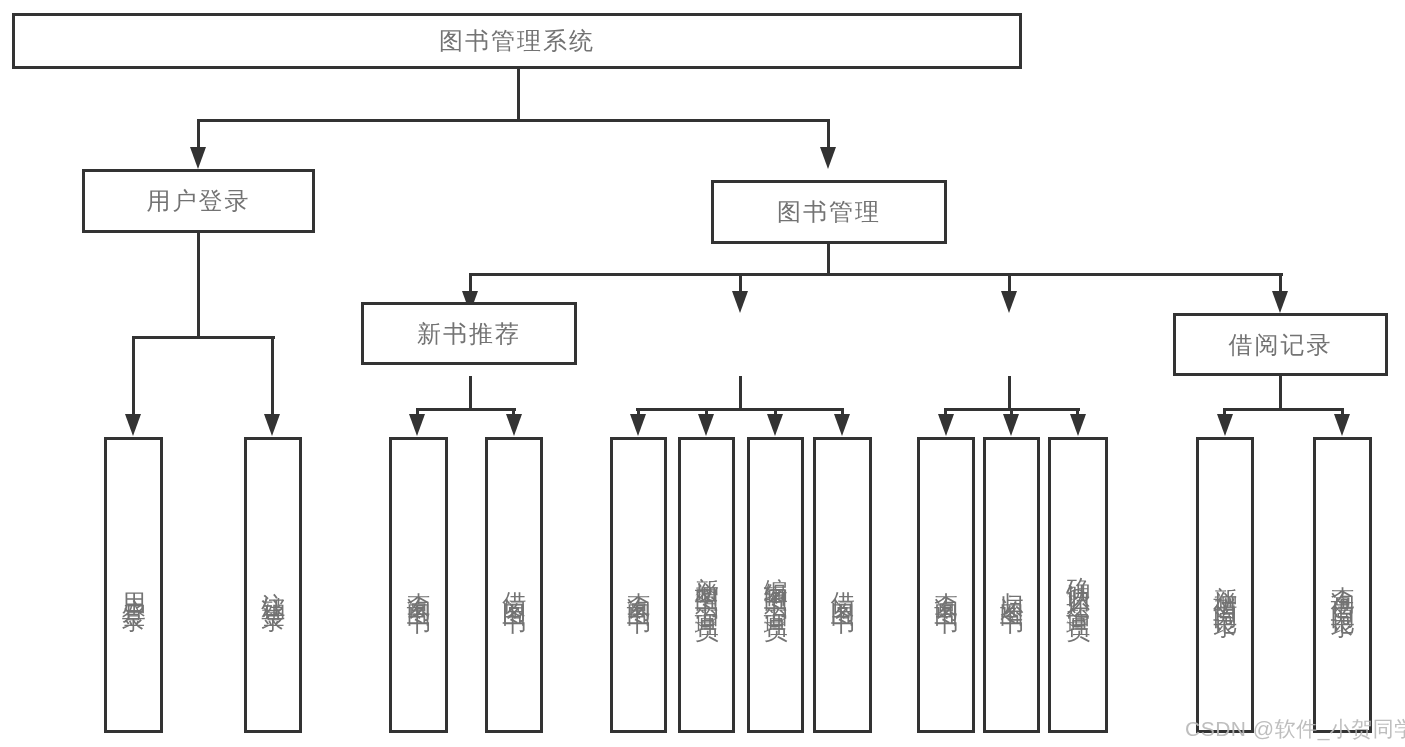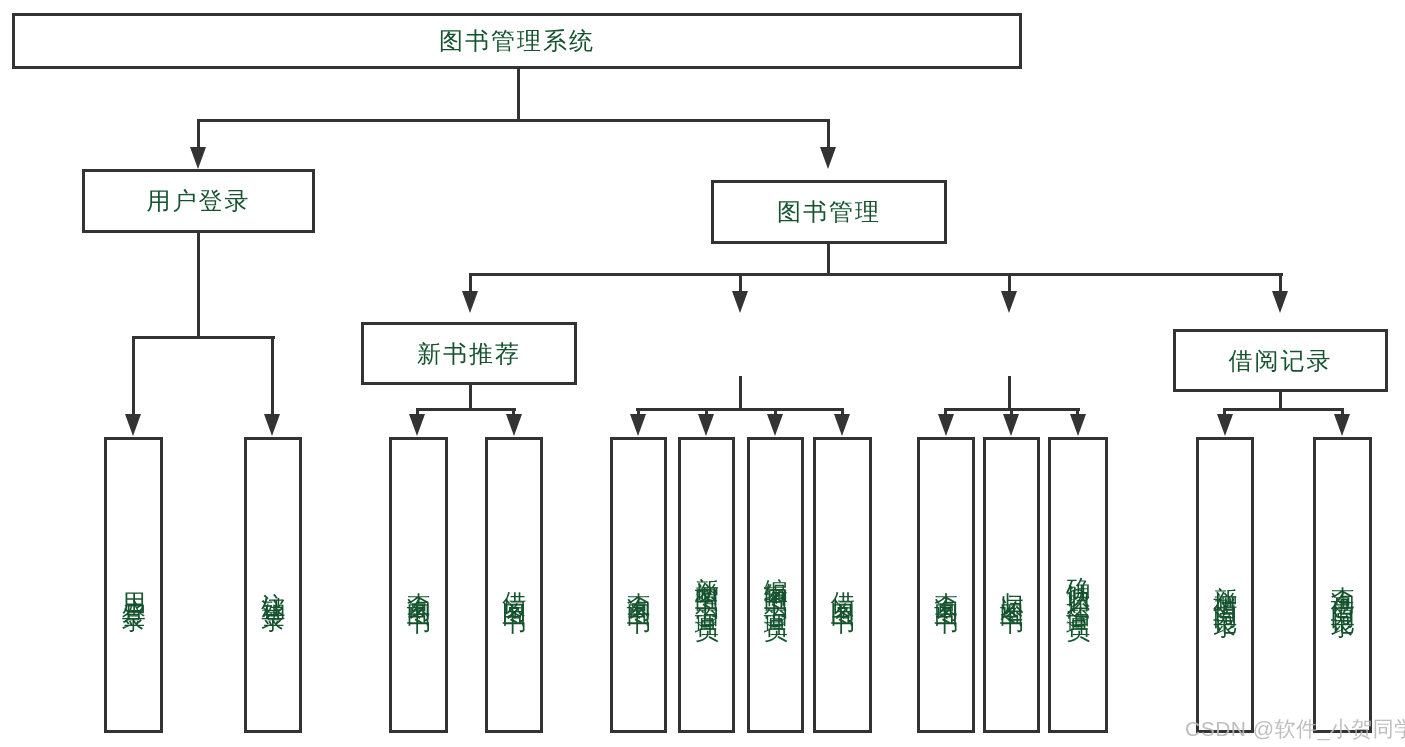--- a/index.html
+++ b/index.html
@@ -11,21 +11,21 @@
     font-family:"Liberation Sans","DejaVu Sans",sans-serif;
   }
   .node{
     position:absolute;
     box-sizing:border-box;
     background:#ffffff;
     border:3px solid #333333;
     display:flex;
     align-items:center;
     justify-content:center;
-    color:#14532d;
+    color:#737373;
     z-index:2;
   }
   .lbl-h{
     font-size:24px;
     letter-spacing:2px;
     white-space:nowrap;
   }
   .lbl-v{
     writing-mode:vertical-rl;
     text-orientation:mixed;
@@ -87,24 +87,24 @@
   <div class="lh" style="left:469px;top:273px;width:814px"></div>
   <div class="lv" style="left:469px;top:273px;height:20px"></div>
   <div class="arrow" style="left:462px;top:291px"></div>
   <div class="lv" style="left:739px;top:273px;height:20px"></div>
   <div class="arrow" style="left:732px;top:291px"></div>
   <div class="lv" style="left:1008px;top:273px;height:20px"></div>
   <div class="arrow" style="left:1001px;top:291px"></div>
   <div class="lv" style="left:1279px;top:273px;height:20px"></div>
   <div class="arrow" style="left:1272px;top:291px"></div>
 
-  <div class="node" style="left:361px;top:322px;width:216px;height:63px">
+  <div class="node" style="left:361px;top:302px;width:216px;height:63px">
     <span class="lbl-h">新书推荐</span>
   </div>
-  <div class="node" style="left:1173px;top:329px;width:215px;height:63px">
+  <div class="node" style="left:1173px;top:313px;width:215px;height:63px">
     <span class="lbl-h">借阅记录</span>
   </div>
 
   <div class="lv" style="left:469px;top:376px;height:35px"></div>
   <div class="lh" style="left:416px;top:408px;width:100px"></div>
   <div class="lv" style="left:416px;top:408px;height:10px"></div>
   <div class="arrow" style="left:409px;top:414px"></div>
   <div class="lv" style="left:512px;top:408px;height:10px"></div>
   <div class="arrow" style="left:506px;top:414px"></div>
 

